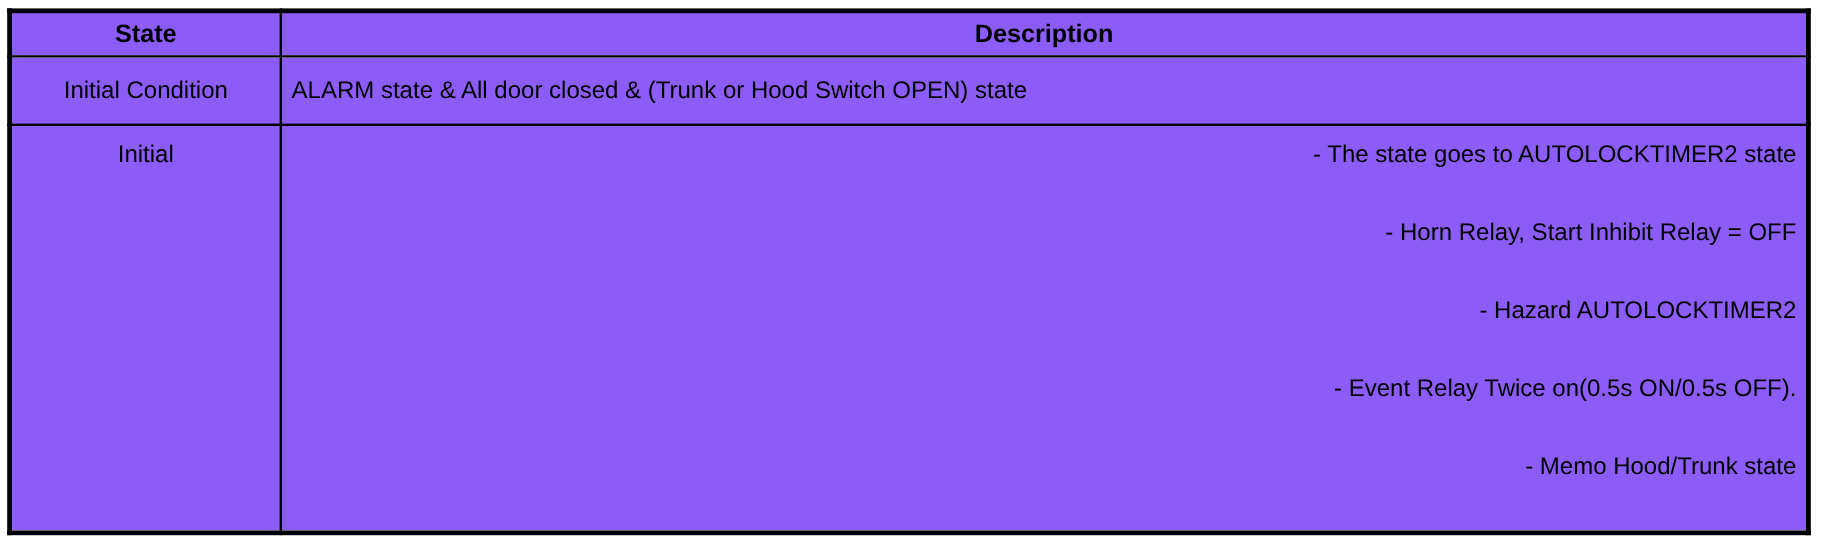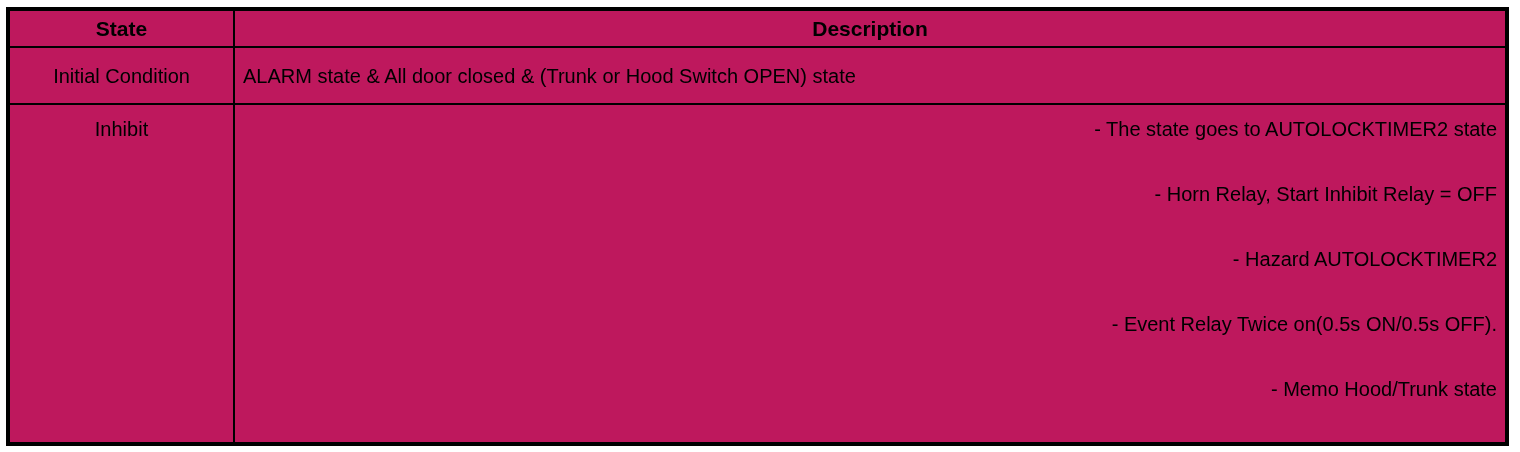--- a/index.html
+++ b/index.html
@@ -22,21 +22,21 @@
     height: 439px;
     border-collapse: collapse;
     table-layout: fixed;
     border: 4px solid #000000;
   }
   .state-table th,
   .state-table td {
     border: 2px solid #000000;
     font-size: 20px;
     line-height: 20px;
-    background: #be185d;
+    background: #8b5cf6;
     overflow: hidden;
   }
   .col-state { width: 226px; }
   .row-header { height: 38px; }
   .row-initial { height: 57px; }
   .row-event { height: 41px; }
   .state-table th {
     font-weight: bold;
     font-size: 21px;
     text-align: center;
@@ -83,21 +83,21 @@
   <tbody>
     <tr class="row-header">
       <th>State</th>
       <th>Description</th>
     </tr>
     <tr class="row-initial">
       <td class="label-cell">Initial Condition</td>
       <td class="desc-cell">ALARM state &amp; All door closed &amp; (Trunk or Hood Switch OPEN) state</td>
     </tr>
     <tr class="row-action">
-      <td class="label-cell-top">Inhibit</td>
+      <td class="label-cell-top">Initial</td>
       <td class="desc-cell-top">
         <div class="action-item">- The state goes to AUTOLOCKTIMER2 state</div>
         <div class="action-item">- Horn Relay, Start Inhibit Relay = OFF</div>
         <div class="action-item">- Hazard AUTOLOCKTIMER2</div>
         <div class="action-item">- Event Relay Twice on(0.5s ON/0.5s OFF).</div>
         <div class="action-item">- Memo Hood/Trunk state</div>
       </td>
     </tr>
   </tbody>
 </table>

